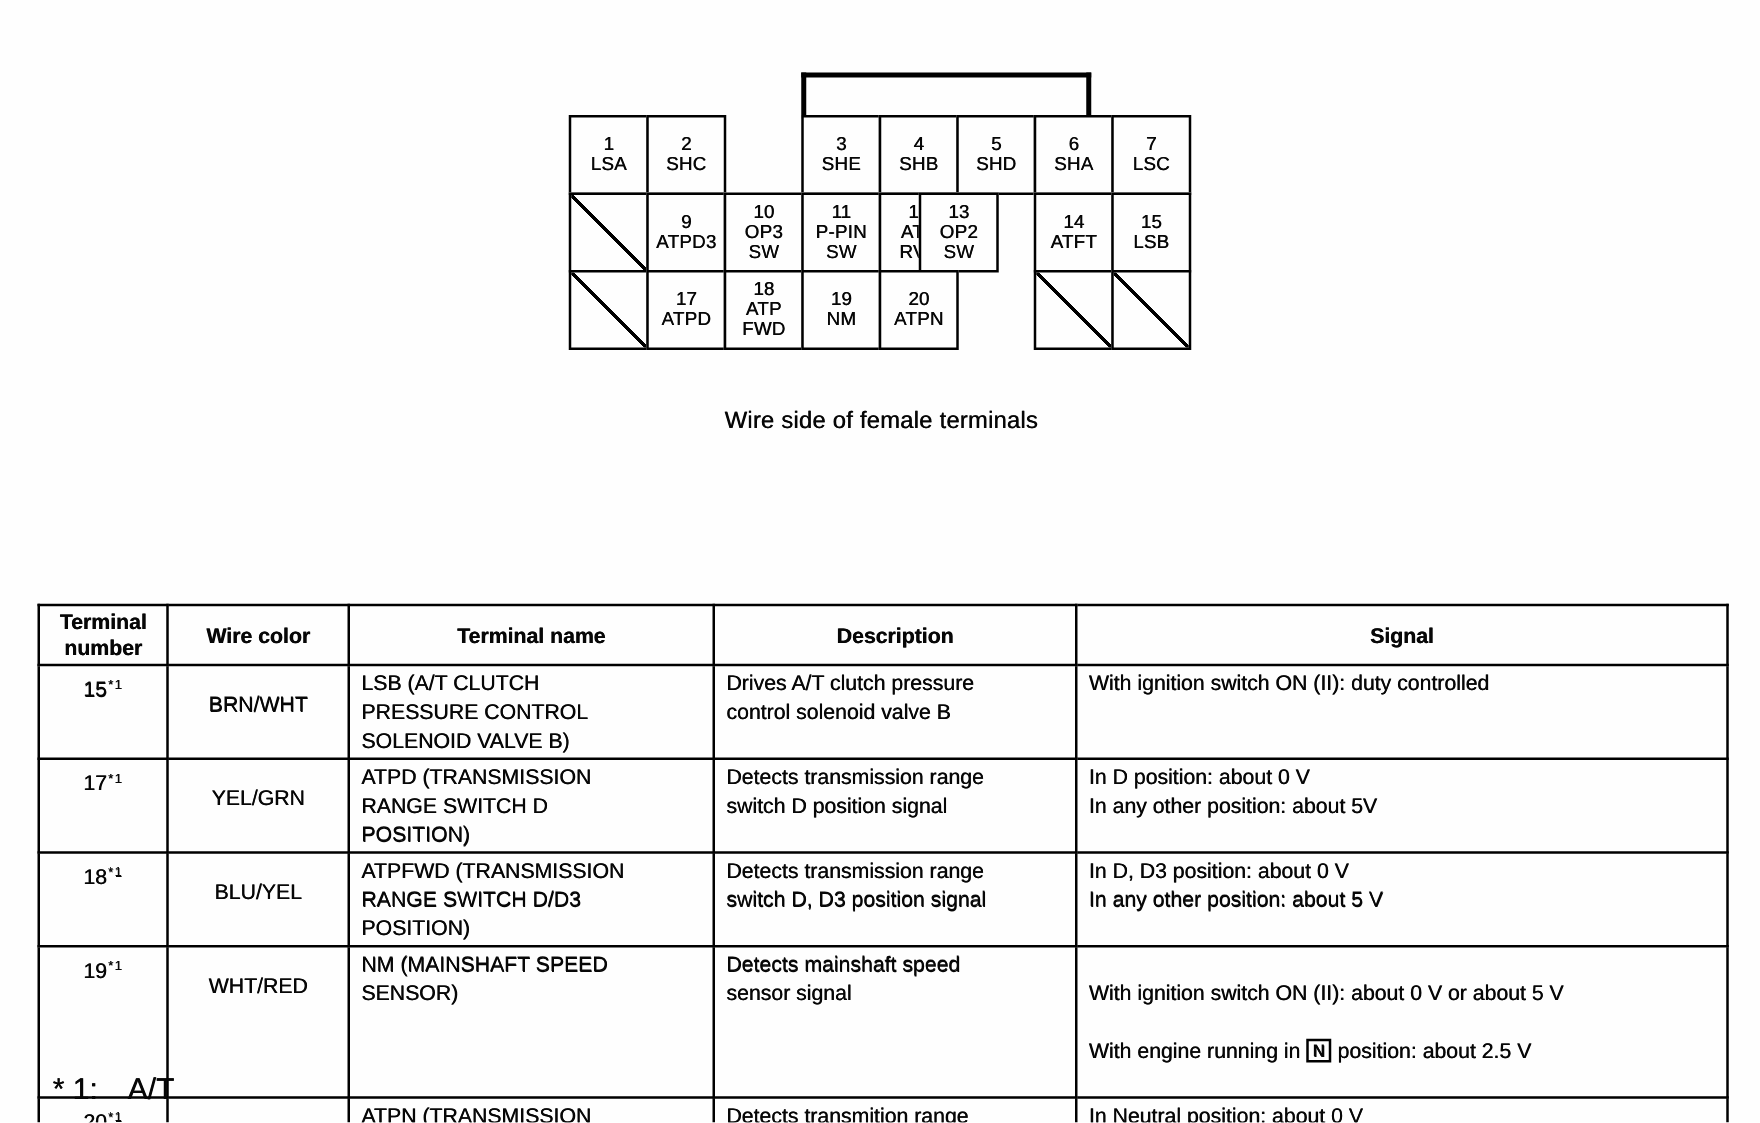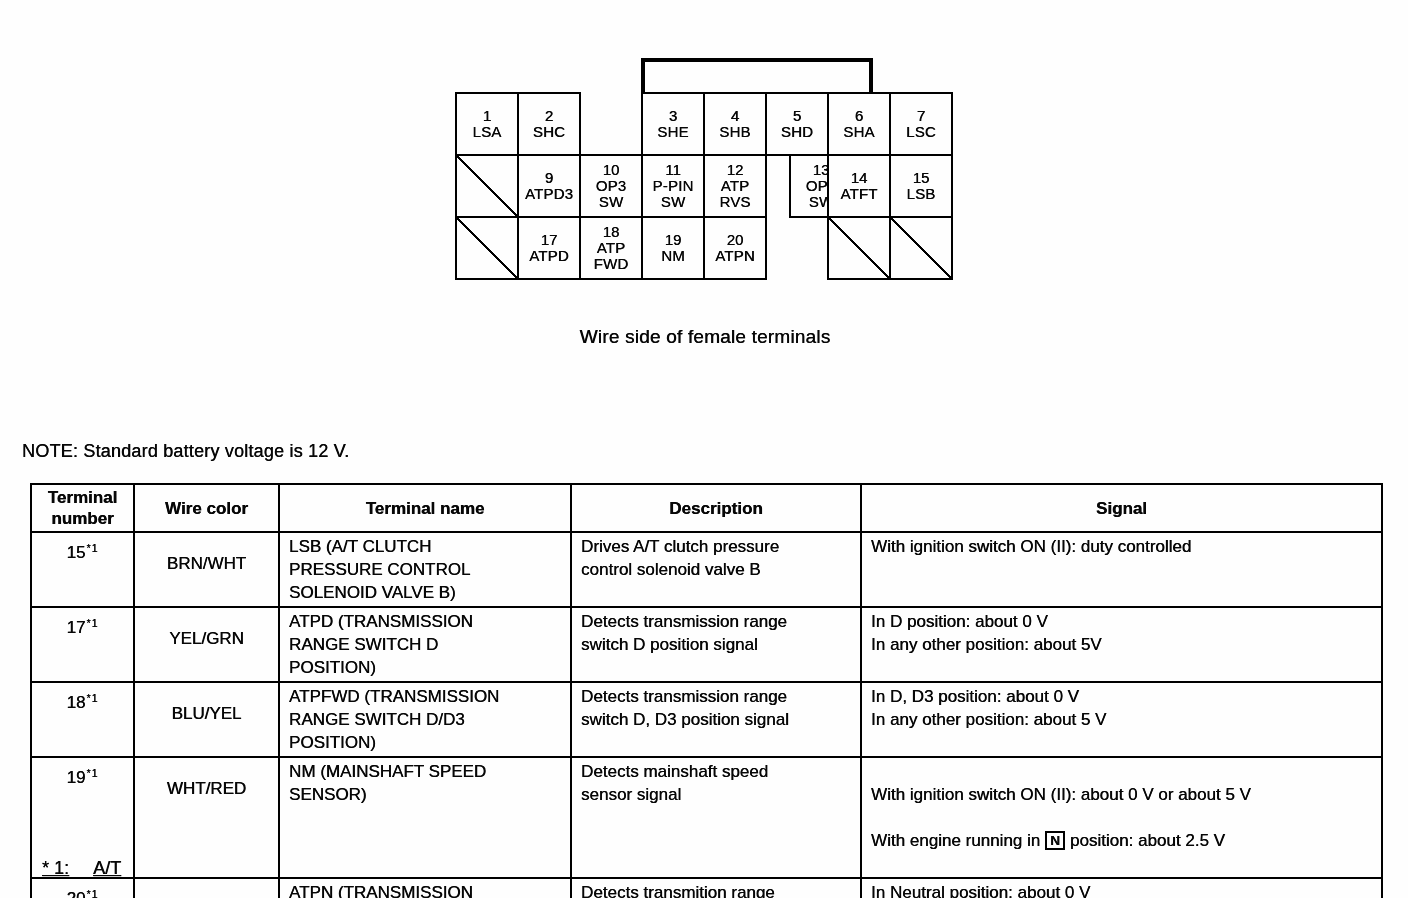--- a/index.html
+++ b/index.html
@@ -64,21 +64,21 @@
   .col1{width:103px}.col2{width:145px}.col3{width:292px}.col4{width:290px}.col5{width:521px}
   tr.h70 td{height:70px} tr.h68 td{height:68px} tr.h47 td{height:47px} tr.h72 td{height:72px}
   sup.star { font-size:10.5px; vertical-align:6px; letter-spacing:1px; margin-left:1px; }
   .boxN {
     display:inline-block; border:2px solid #000; padding:0 3px;
     font-size:13.5px; line-height:15px; font-weight:bold;
     margin:0 5px; vertical-align:1px;
   }
 
   
-  .footnote { position:absolute; left:42px; top:858px; font-size:18px;text-decoration:underline; }
+  .footnote { position:absolute; left:42px; top:858px; font-size:24px; }
   .footnote .val { margin-left:24px; }
 </style>
 </head>
 <body>
 
 <div class="page">
 
   <div>
     <div class="bracket"></div>
 
@@ -124,21 +124,21 @@
     <div class="ccell r2" style="left:641px">
       <div class="num">11</div>
       <div class="nm">P-PIN
 SW</div>
     </div>
     <div class="ccell r2" style="left:703px">
       <div class="num">12</div>
       <div class="nm">ATP
 RVS</div>
     </div>
-    <div class="ccell r2" style="left:789px">
+    <div class="ccell r2" style="left:735px">
       <div class="num">13</div>
       <div class="nm">OP2
 SW</div>
     </div>
     <div class="ccell r2" style="left:827px">
       <div class="num">14</div>
       <div class="nm">ATFT</div>
     </div>
     <div class="ccell r2" style="left:889px">
       <div class="num">15</div>
@@ -162,21 +162,20 @@
     <div class="ccell r3" style="left:703px">
       <div class="num">20</div>
       <div class="nm">ATPN</div>
     </div>
     <div class="ccell r3 diag" style="left:827px"></div>
     <div class="ccell r3 diag" style="left:889px"></div>
   </div>
 
   <div class="caption">Wire side of female terminals</div>
 
-  <div class="note">NOTE: Standard battery voltage is 12 V.</div>
 
   <table class="spec">
     <colgroup>
       <col class="col1">
         <col class="col2">
         <col class="col3">
         <col class="col4">
         <col class="col5">
     </colgroup>
     <tbody>

